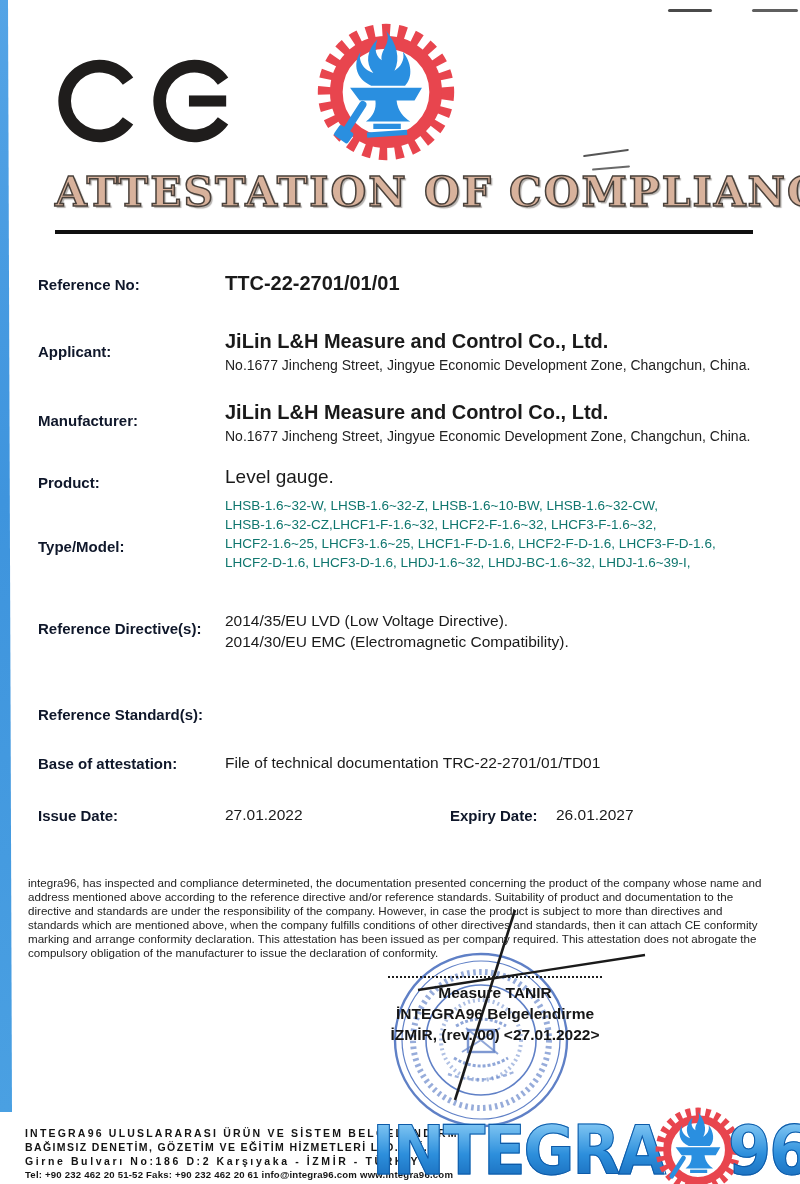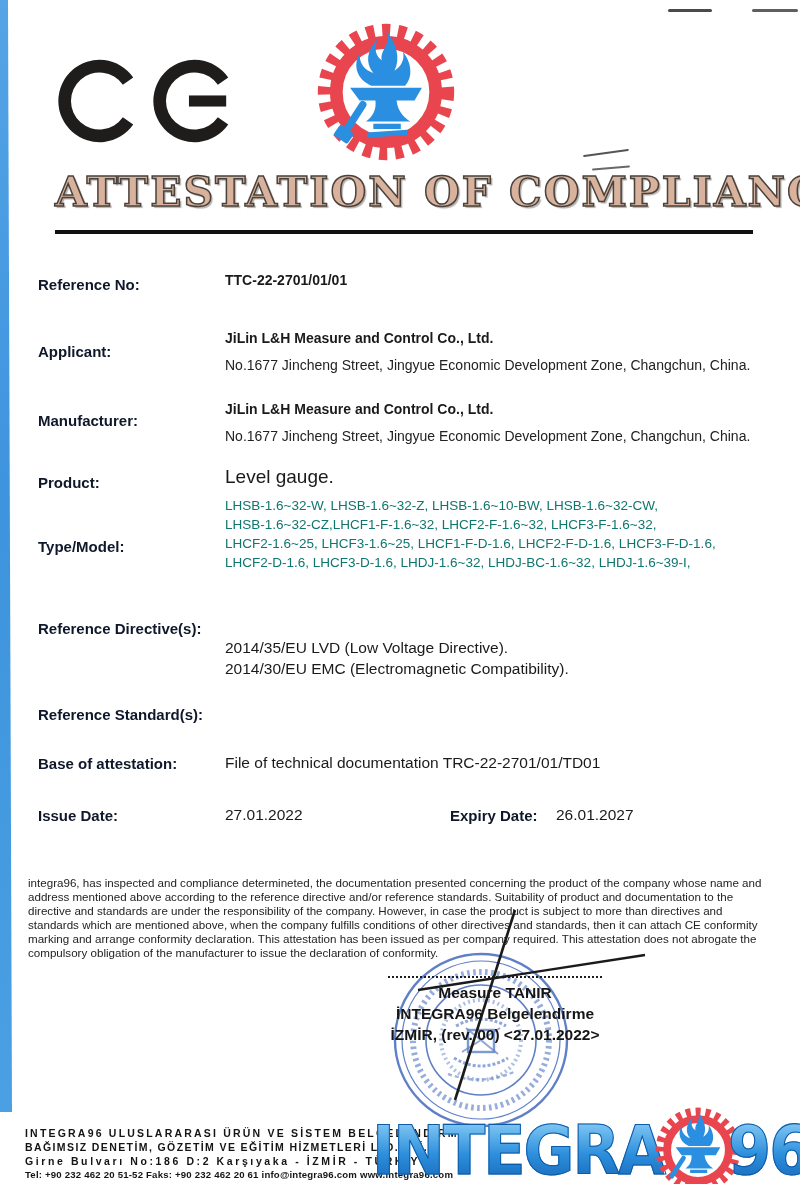--- a/index.html
+++ b/index.html
@@ -26,21 +26,21 @@
     left:55px;top:168px;width:690px;text-align:center;
     font-family:"DejaVu Serif","Liberation Serif",serif;font-weight:bold;
     font-size:41px;letter-spacing:2px;color:#d8b29c;
     -webkit-text-stroke:1.5px #4a423c;
     text-shadow:2px 2px 1px rgba(70,60,52,0.4);
     white-space:nowrap;
   }
   .title-rule{left:55px;top:230px;width:698px;height:3.5px;background:#101010;}
   
   .lbl{font-weight:bold;font-size:15px;color:#0f172a;}
-  .val-bold{font-weight:bold;font-size:14px;color:#1a1a1a;}
+  .val-bold{font-weight:bold;font-size:20px;color:#1a1a1a;}
   .val{font-size:15px;color:#1a1a1a;}
   .addr{font-size:14px;color:#222;}
   .models{font-size:13.5px;line-height:19px;color:#0f766e;}
   .fine-print{
     left:28px;top:876px;width:748px;font-size:11.6px;line-height:13.9px;
     color:#232323;font-weight:500;
   }
   
   .sig-dots{left:388px;top:976px;width:214px;border-top:2.5px dotted #1d1d1d;}
   .sig-text{text-align:center;font-weight:bold;color:#151515;}
@@ -107,21 +107,21 @@
 
   <div class="abs lbl" style="left:38px;top:538px;text-align:right;">Type/Model:</div>
   <div class="abs models" style="left:225px;top:496px;width:555px;">
     <div>LHSB-1.6~32-W, LHSB-1.6~32-Z, LHSB-1.6~10-BW, LHSB-1.6~32-CW,</div>
     <div>LHSB-1.6~32-CZ,LHCF1-F-1.6~32, LHCF2-F-1.6~32, LHCF3-F-1.6~32,</div>
     <div>LHCF2-1.6~25, LHCF3-1.6~25, LHCF1-F-D-1.6, LHCF2-F-D-1.6, LHCF3-F-D-1.6,</div>
     <div>LHCF2-D-1.6, LHCF3-D-1.6, LHDJ-1.6~32, LHDJ-BC-1.6~32, LHDJ-1.6~39-I,</div>
   </div>
 
   <div class="abs lbl" style="left:38px;top:620px;">Reference Directive(s):</div>
-  <div class="abs val" style="left:225px;top:637px;line-height:21px;font-size:15.5px;">
+  <div class="abs val" style="left:225px;top:610px;line-height:21px;font-size:15.5px;">
     <div>2014/35/EU LVD (Low Voltage Directive).</div>
     <div>2014/30/EU EMC (Electromagnetic Compatibility).</div>
   </div>
 
   <div class="abs lbl" style="left:38px;top:706px;">Reference Standard(s):</div>
 
   <div class="abs lbl" style="left:38px;top:755px;">Base of attestation:</div>
   <div class="abs val" style="left:225px;top:754px;font-size:15.5px;">File of technical documentation TRC-22-2701/01/TD01</div>
 
   <div class="abs lbl" style="left:38px;top:807px;">Issue Date:</div>

